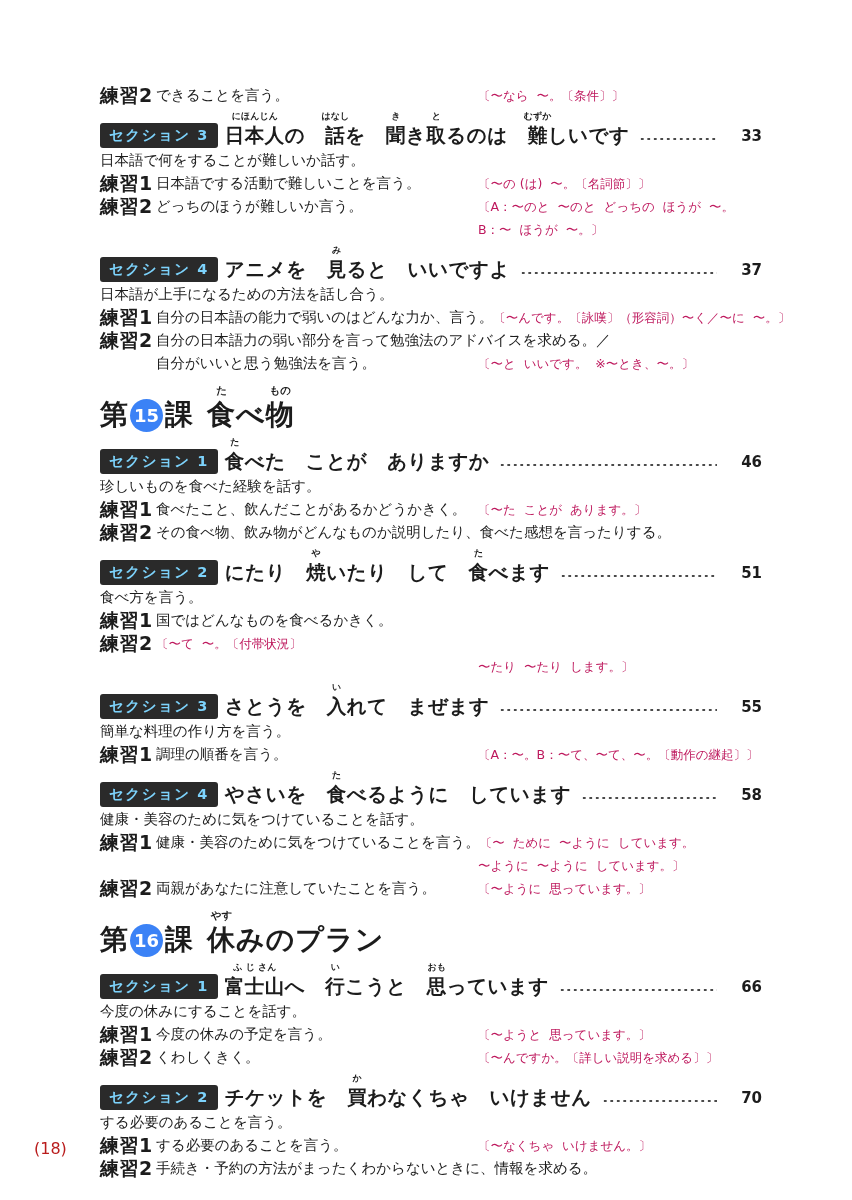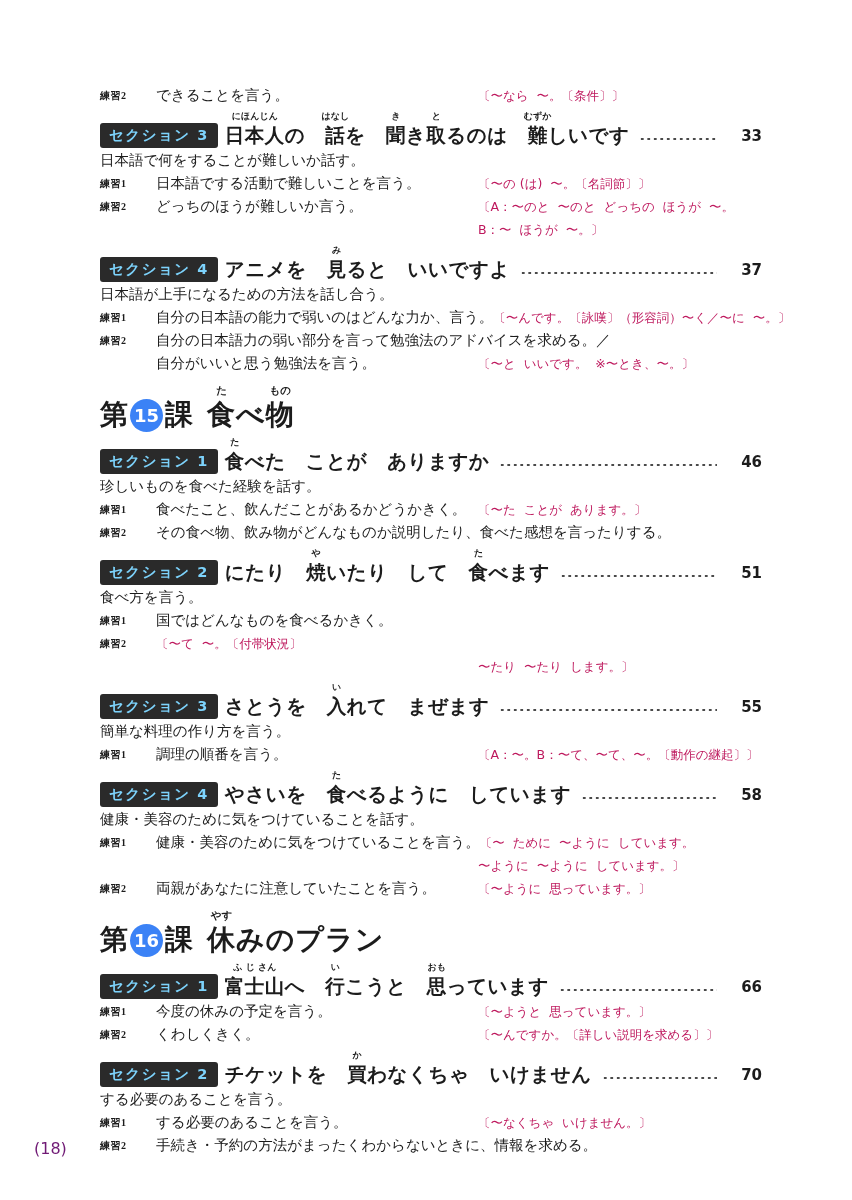--- a/index.html
+++ b/index.html
@@ -9,21 +9,21 @@
     font-family:"DejaVu Sans","Liberation Sans",sans-serif;
   }
   .content{padding:84px 90px 0 100px;}
 
   
   .prow,.summary{
     height:23px;line-height:23px;display:flex;align-items:center;
     font-size:14.5px;
   }
   .summary{font-family:"DejaVu Serif","Liberation Serif",serif;white-space:pre;}
-  .plabel{font-weight:bold;width:56px;flex:none;font-size:10px;letter-spacing:.5px;font-family:Liberation Serif, serif;}
+  .plabel{font-weight:bold;width:56px;flex:none;font-size:19px;letter-spacing:.5px;}
   .pdesc{
     font-family:"DejaVu Serif","Liberation Serif",serif;
     min-width:322px;flex:none;white-space:pre;
   }
   .pnote{font-size:12.5px;color:#be185d;white-space:pre;}
 
   
   .shead{display:flex;align-items:center;margin-top:3px;padding-top:12px;height:27px;}
   .badge{
     background:#2a2a2a;color:#7dd3fc;font-weight:bold;font-size:14.5px;
@@ -47,21 +47,21 @@
   .lhead{display:flex;align-items:center;margin-top:10px;padding-top:12px;height:36px;}
   .lpre,.lsuf{font-weight:bold;font-size:28px;flex:none;}
   .lcircle{
     width:33px;height:33px;border-radius:50%;background:#3b82f6;color:#fff;
     font-weight:bold;font-size:18px;display:flex;align-items:center;justify-content:center;
     margin:0 2px;flex:none;
   }
   .ltitle{font-weight:bold;font-size:28px;margin-left:14px;white-space:pre;letter-spacing:1px;}
   .ltitle .fur{top:-11px;font-size:10.5px;}
 
-  .footer{position:absolute;left:34px;bottom:42px;font-size:16px;color:#701a75;}
+  .footer{position:absolute;left:34px;bottom:42px;font-size:16px;color:#b91c1c;}
 </style>
 </head>
 <body>
 
 <div class="content">
 
   <div class="prow">
     <span class="plabel">練習2</span>
     <span class="pdesc">できることを言う。</span>
     <span class="pnote">〔〜なら  〜。〔条件〕〕</span>
@@ -215,20 +215,21 @@
     <span class="ltitle"><span class="seg"><span class="base">休</span><span class="fur">やす</span></span><span class="seg"><span class="base">みのプラン</span></span></span>
   </div>
 
   <div class="sec">
     <div class="shead">
       <span class="badge">セクション 1</span>
       <span class="stitle"><span class="seg"><span class="base">富士山</span><span class="fur">ふ じ さん</span></span><span class="seg"><span class="base">へ　</span></span><span class="seg"><span class="base">行</span><span class="fur">い</span></span><span class="seg"><span class="base">こうと　</span></span><span class="seg"><span class="base">思</span><span class="fur">おも</span></span><span class="seg"><span class="base">っています</span></span></span>
       <span class="leader"></span>
       <span class="pgnum">66</span>
     </div>
+    <div class="summary">今度の休みにすることを話す。</div>
     <div class="prow">
       <span class="plabel">練習1</span>
       <span class="pdesc">今度の休みの予定を言う。</span>
       <span class="pnote">〔〜ようと  思っています。〕</span>
     </div>
     <div class="prow">
       <span class="plabel">練習2</span>
       <span class="pdesc">くわしくきく。</span>
       <span class="pnote">〔〜んですか。〔詳しい説明を求める〕〕</span>
     </div>

